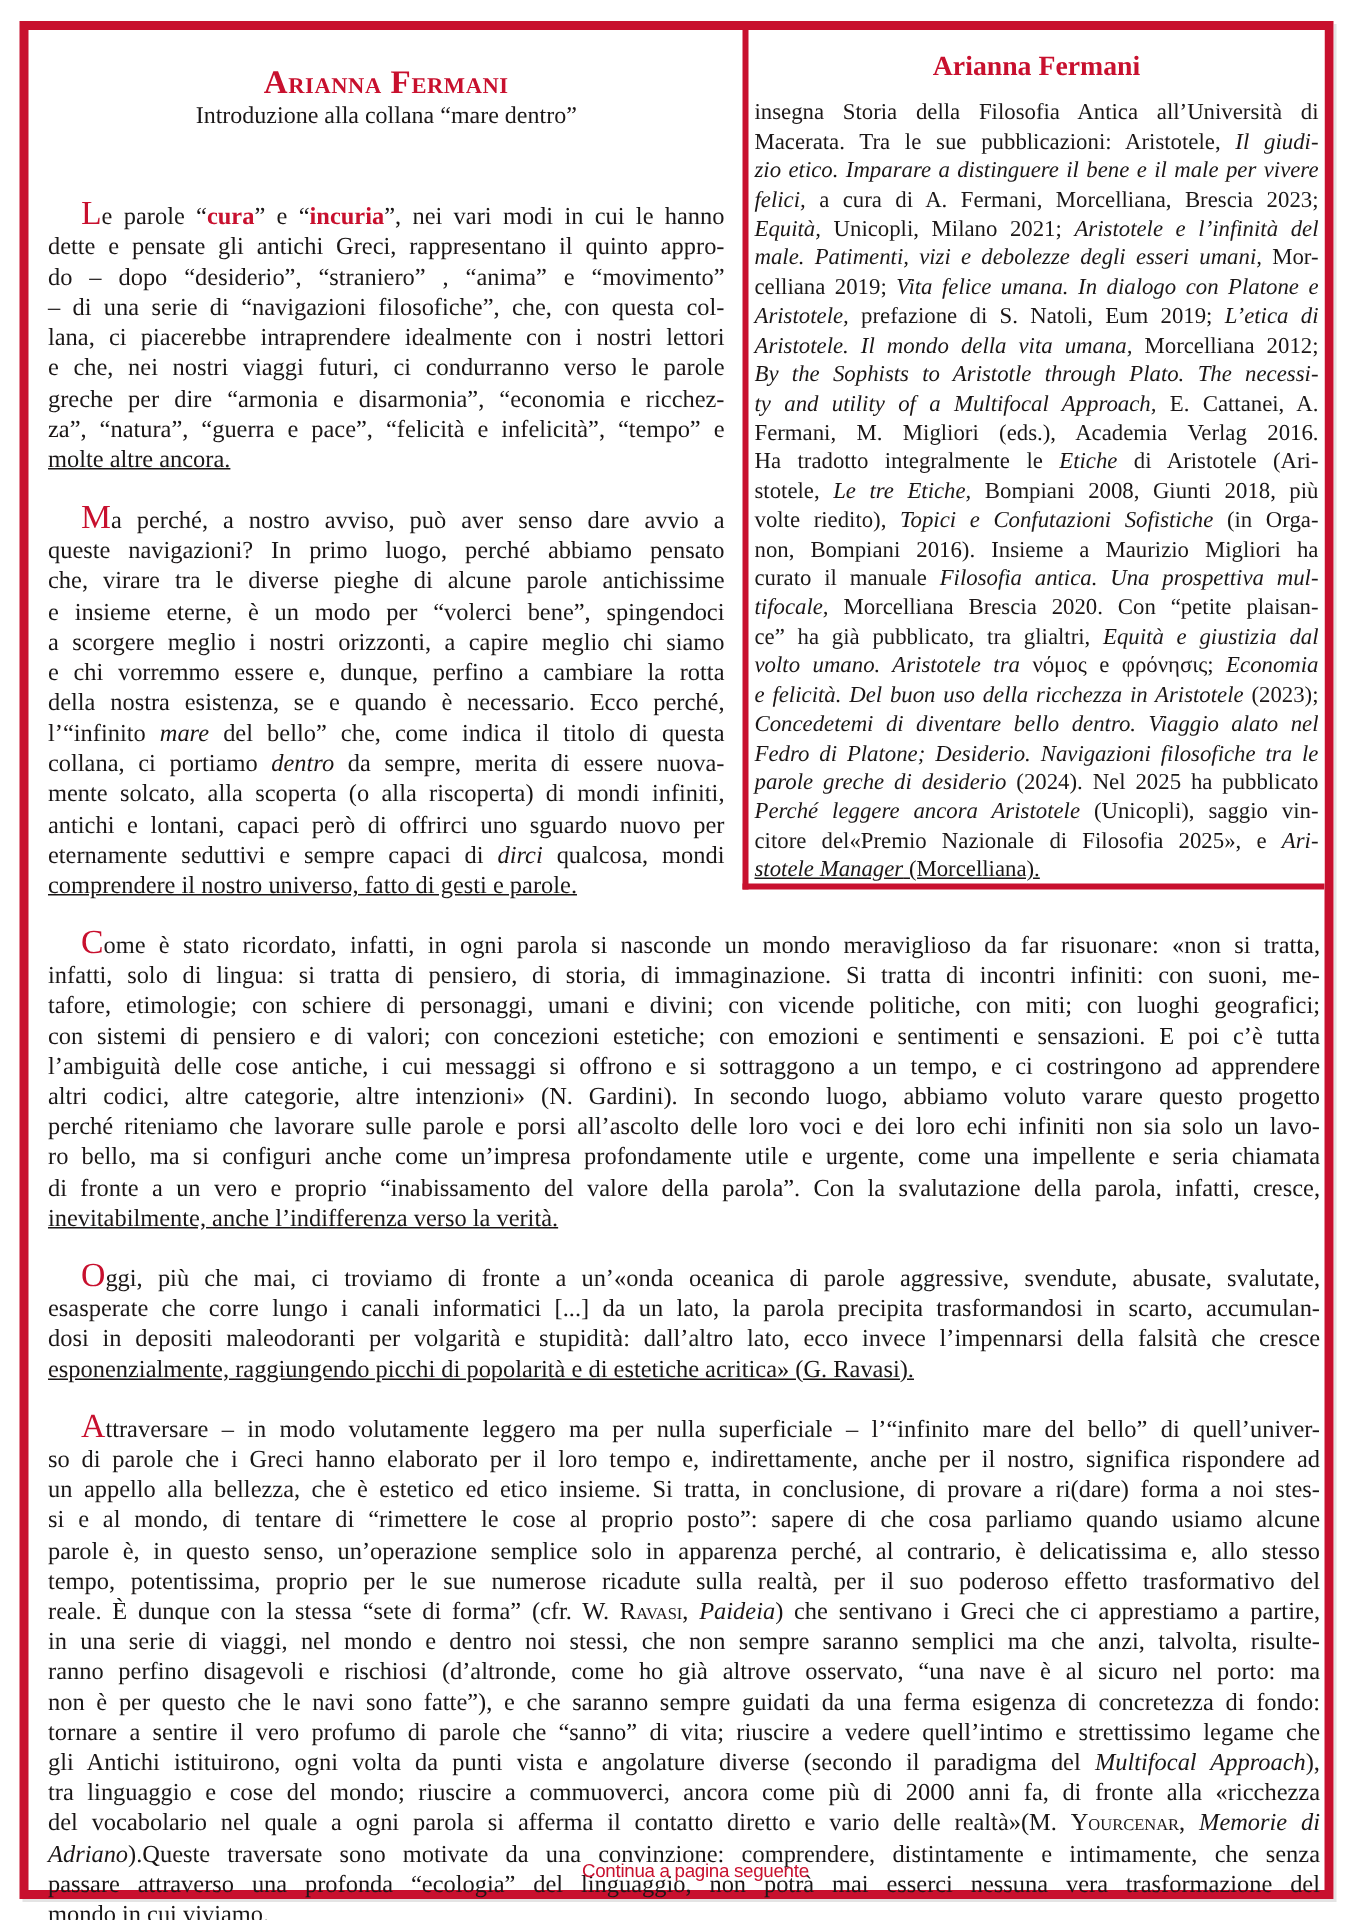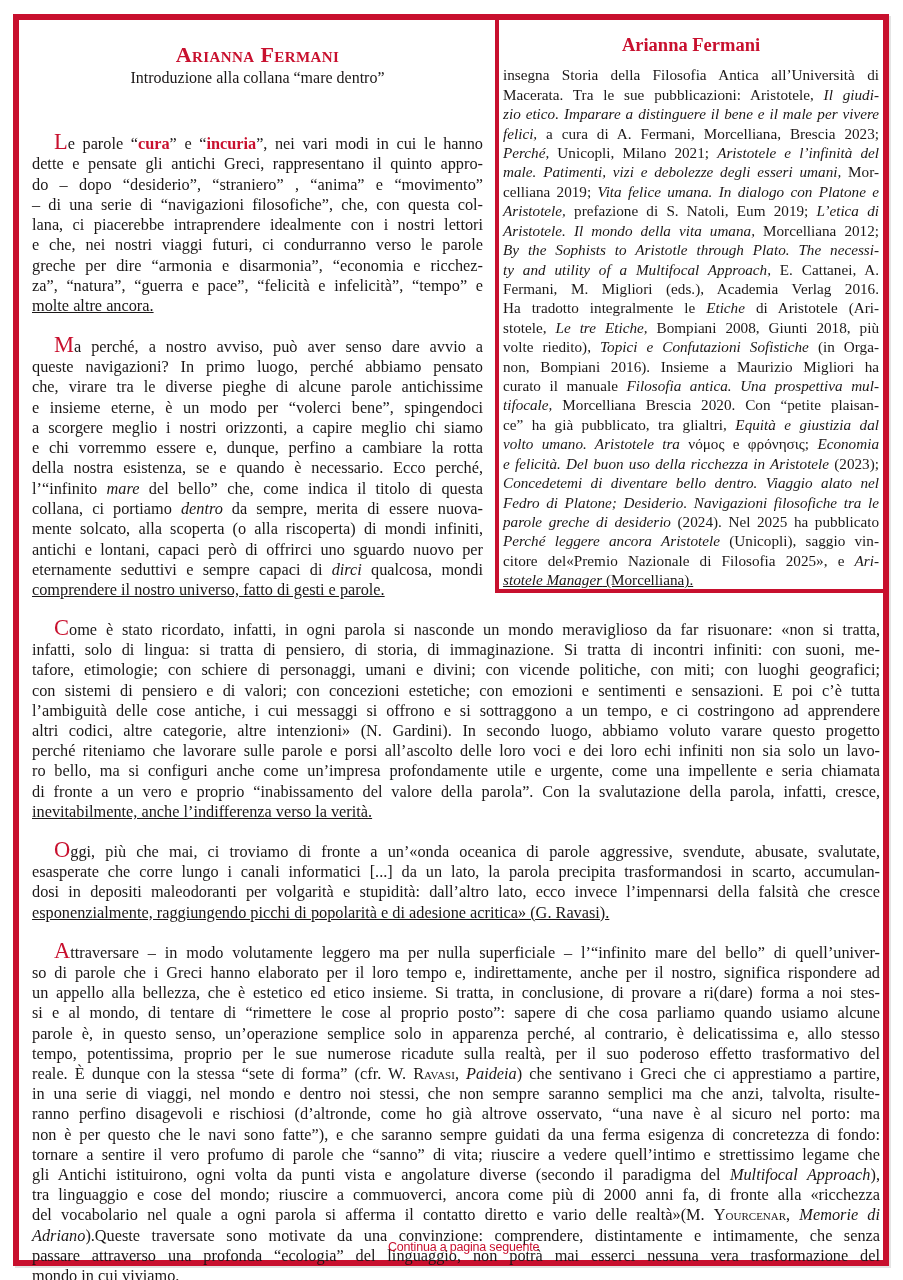--- a/index.html
+++ b/index.html
@@ -168,21 +168,21 @@
   </section>
 
 <aside class="bio">
   <h2 class="bio-name">Arianna Fermani</h2>
   <div class="bio-body">
       <div class="para">
         <div class="line"><span class="run">insegna Storia della Filosofia Antica all’Università di</span></div>
         <div class="line"><span class="run">Macerata. Tra le sue pubblicazioni: Aristotele, </span><span class="run run-italic">Il giudi-</span></div>
         <div class="line"><span class="run run-italic">zio etico. Imparare a distinguere il bene e il male per vivere</span></div>
         <div class="line"><span class="run run-italic">felici,</span><span class="run"> a cura di A. Fermani, Morcelliana, Brescia 2023;</span></div>
-        <div class="line"><span class="run run-italic">Perché,</span><span class="run"> Unicopli, Milano 2021; </span><span class="run run-italic">Aristotele e l’infinità del</span></div>
+        <div class="line"><span class="run run-italic">Equità,</span><span class="run"> Unicopli, Milano 2021; </span><span class="run run-italic">Aristotele e l’infinità del</span></div>
         <div class="line"><span class="run run-italic">male. Patimenti, vizi e debolezze degli esseri umani,</span><span class="run"> Mor-</span></div>
         <div class="line"><span class="run">celliana 2019; </span><span class="run run-italic">Vita felice umana. In dialogo con Platone e</span></div>
         <div class="line"><span class="run run-italic">Aristotele,</span><span class="run"> prefazione di S. Natoli, Eum 2019; </span><span class="run run-italic">L’etica di</span></div>
         <div class="line"><span class="run run-italic">Aristotele. Il mondo della vita umana,</span><span class="run"> Morcelliana 2012;</span></div>
         <div class="line"><span class="run run-italic">By the Sophists to Aristotle through Plato. The necessi-</span></div>
         <div class="line"><span class="run run-italic">ty and utility of a Multifocal Approach,</span><span class="run"> E. Cattanei, A.</span></div>
         <div class="line"><span class="run">Fermani, M. Migliori (eds.), Academia Verlag 2016.</span></div>
         <div class="line"><span class="run">Ha tradotto integralmente le </span><span class="run run-italic">Etiche</span><span class="run"> di Aristotele (Ari-</span></div>
         <div class="line"><span class="run">stotele, </span><span class="run run-italic">Le tre Etiche,</span><span class="run"> Bompiani 2008, Giunti 2018, più</span></div>
         <div class="line"><span class="run">volte riedito), </span><span class="run run-italic">Topici e Confutazioni Sofistiche</span><span class="run"> (in Orga-</span></div>
@@ -212,21 +212,21 @@
       <div class="line"><span class="run">altri codici, altre categorie, altre intenzioni» (N. Gardini).  In secondo luogo, abbiamo voluto varare questo progetto</span></div>
       <div class="line"><span class="run">perché riteniamo che lavorare sulle parole e porsi all’ascolto delle loro voci e dei loro echi infiniti non sia solo un lavo-</span></div>
       <div class="line"><span class="run">ro bello, ma si configuri anche come un’impresa profondamente utile e urgente, come una impellente e seria chiamata</span></div>
       <div class="line"><span class="run">di fronte a un vero e proprio “inabissamento del valore della parola”. Con la svalutazione della parola, infatti, cresce,</span></div>
       <div class="line last"><span class="run">inevitabilmente, anche l’indifferenza verso la verità.</span></div>
     </div>
     <div class="para">
       <div class="line first"><span class="drop-initial">O</span><span class="run">ggi, più che mai, ci troviamo di fronte a un’«onda oceanica di parole aggressive, svendute, abusate, svalutate,</span></div>
       <div class="line"><span class="run">esasperate che corre lungo i canali informatici [...] da un lato, la parola precipita trasformandosi in scarto, accumulan-</span></div>
       <div class="line"><span class="run">dosi in depositi maleodoranti per volgarità e stupidità: dall’altro lato, ecco invece l’impennarsi della falsità che cresce</span></div>
-      <div class="line last"><span class="run">esponenzialmente, raggiungendo picchi di popolarità e di adesione acritica» (G. Ravasi).</span></div>
+      <div class="line last"><span class="run">esponenzialmente, raggiungendo picchi di popolarità e di estetiche acritica» (G. Ravasi).</span></div>
     </div>
     <div class="para">
       <div class="line first"><span class="drop-initial">A</span><span class="run">ttraversare – in modo volutamente leggero ma per nulla superficiale – l’“infinito mare del bello” di quell’univer-</span></div>
       <div class="line"><span class="run">so di parole che i Greci hanno elaborato per il loro tempo e, indirettamente, anche per il nostro, significa rispondere ad</span></div>
       <div class="line"><span class="run">un appello alla bellezza, che è estetico ed etico insieme.  Si tratta, in conclusione, di provare a ri(dare) forma a noi stes-</span></div>
       <div class="line"><span class="run">si e al mondo, di tentare di “rimettere le cose al proprio posto”: sapere di che cosa parliamo quando usiamo alcune</span></div>
       <div class="line"><span class="run">parole è, in questo senso, un’operazione semplice solo in apparenza perché, al contrario, è delicatissima e, allo stesso</span></div>
       <div class="line"><span class="run">tempo, potentissima, proprio per le sue numerose ricadute sulla realtà, per il suo poderoso effetto trasformativo del</span></div>
       <div class="line"><span class="run">reale.  È dunque con la stessa “sete di forma” (cfr. W. </span><span class="run run-smallcaps">Ravasi</span><span class="run">, </span><span class="run run-italic">Paideia</span><span class="run">) che sentivano i Greci che ci apprestiamo a partire,</span></div>
       <div class="line"><span class="run">in una serie di viaggi, nel mondo e dentro noi stessi, che non sempre saranno semplici ma che anzi, talvolta, risulte-</span></div>

